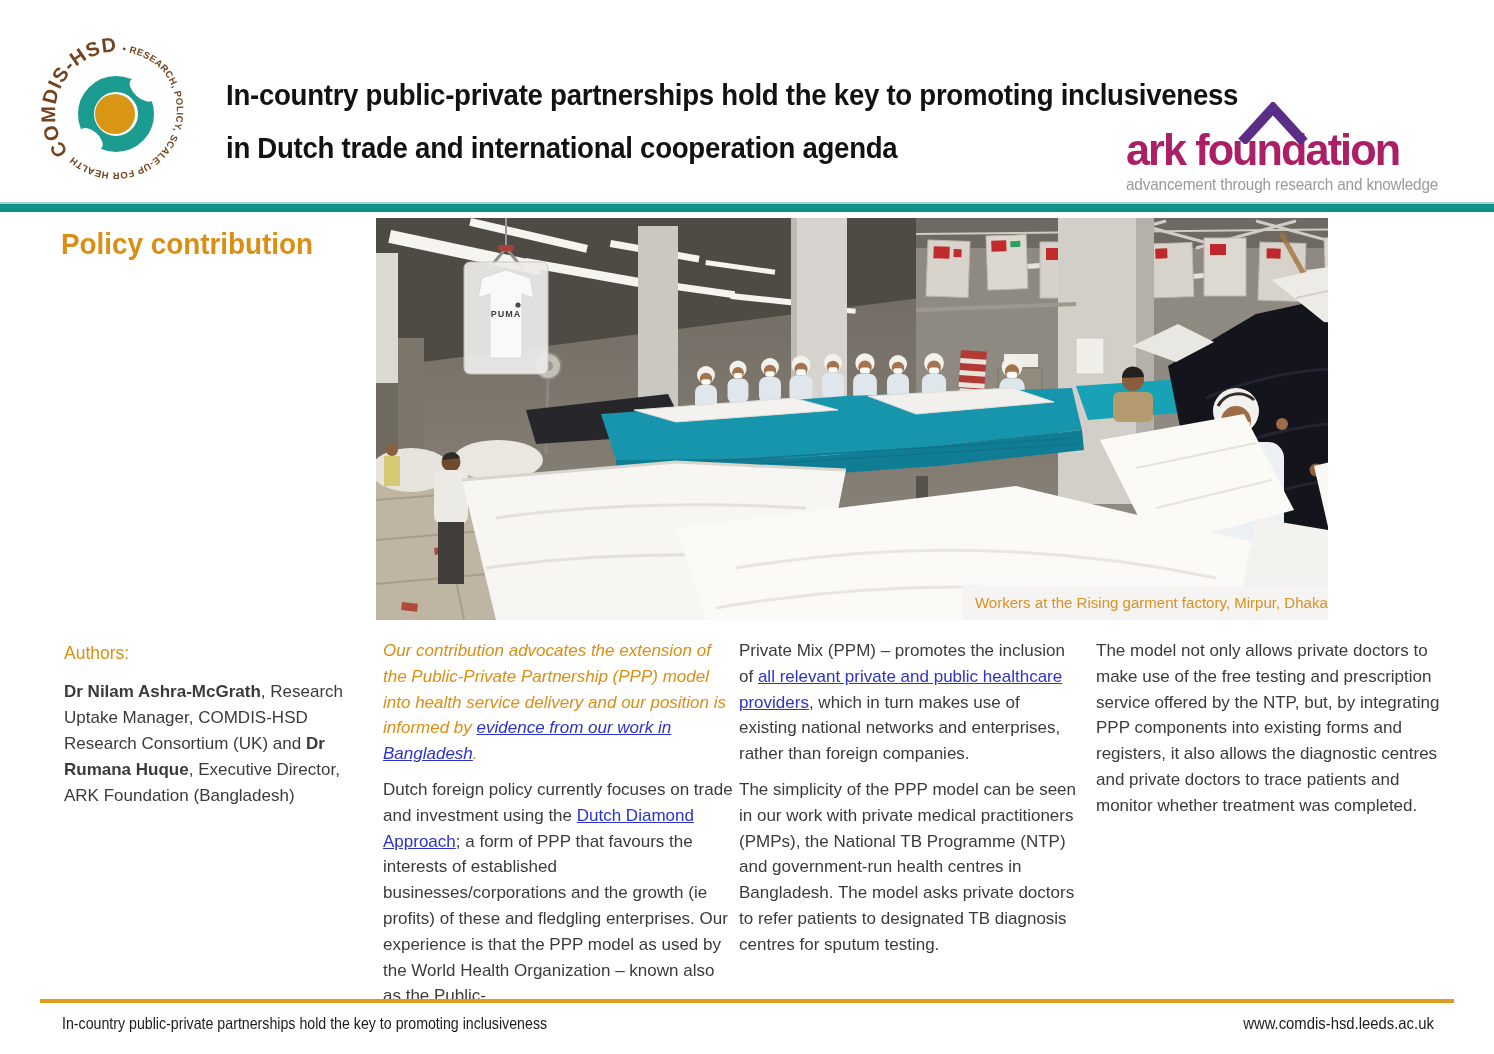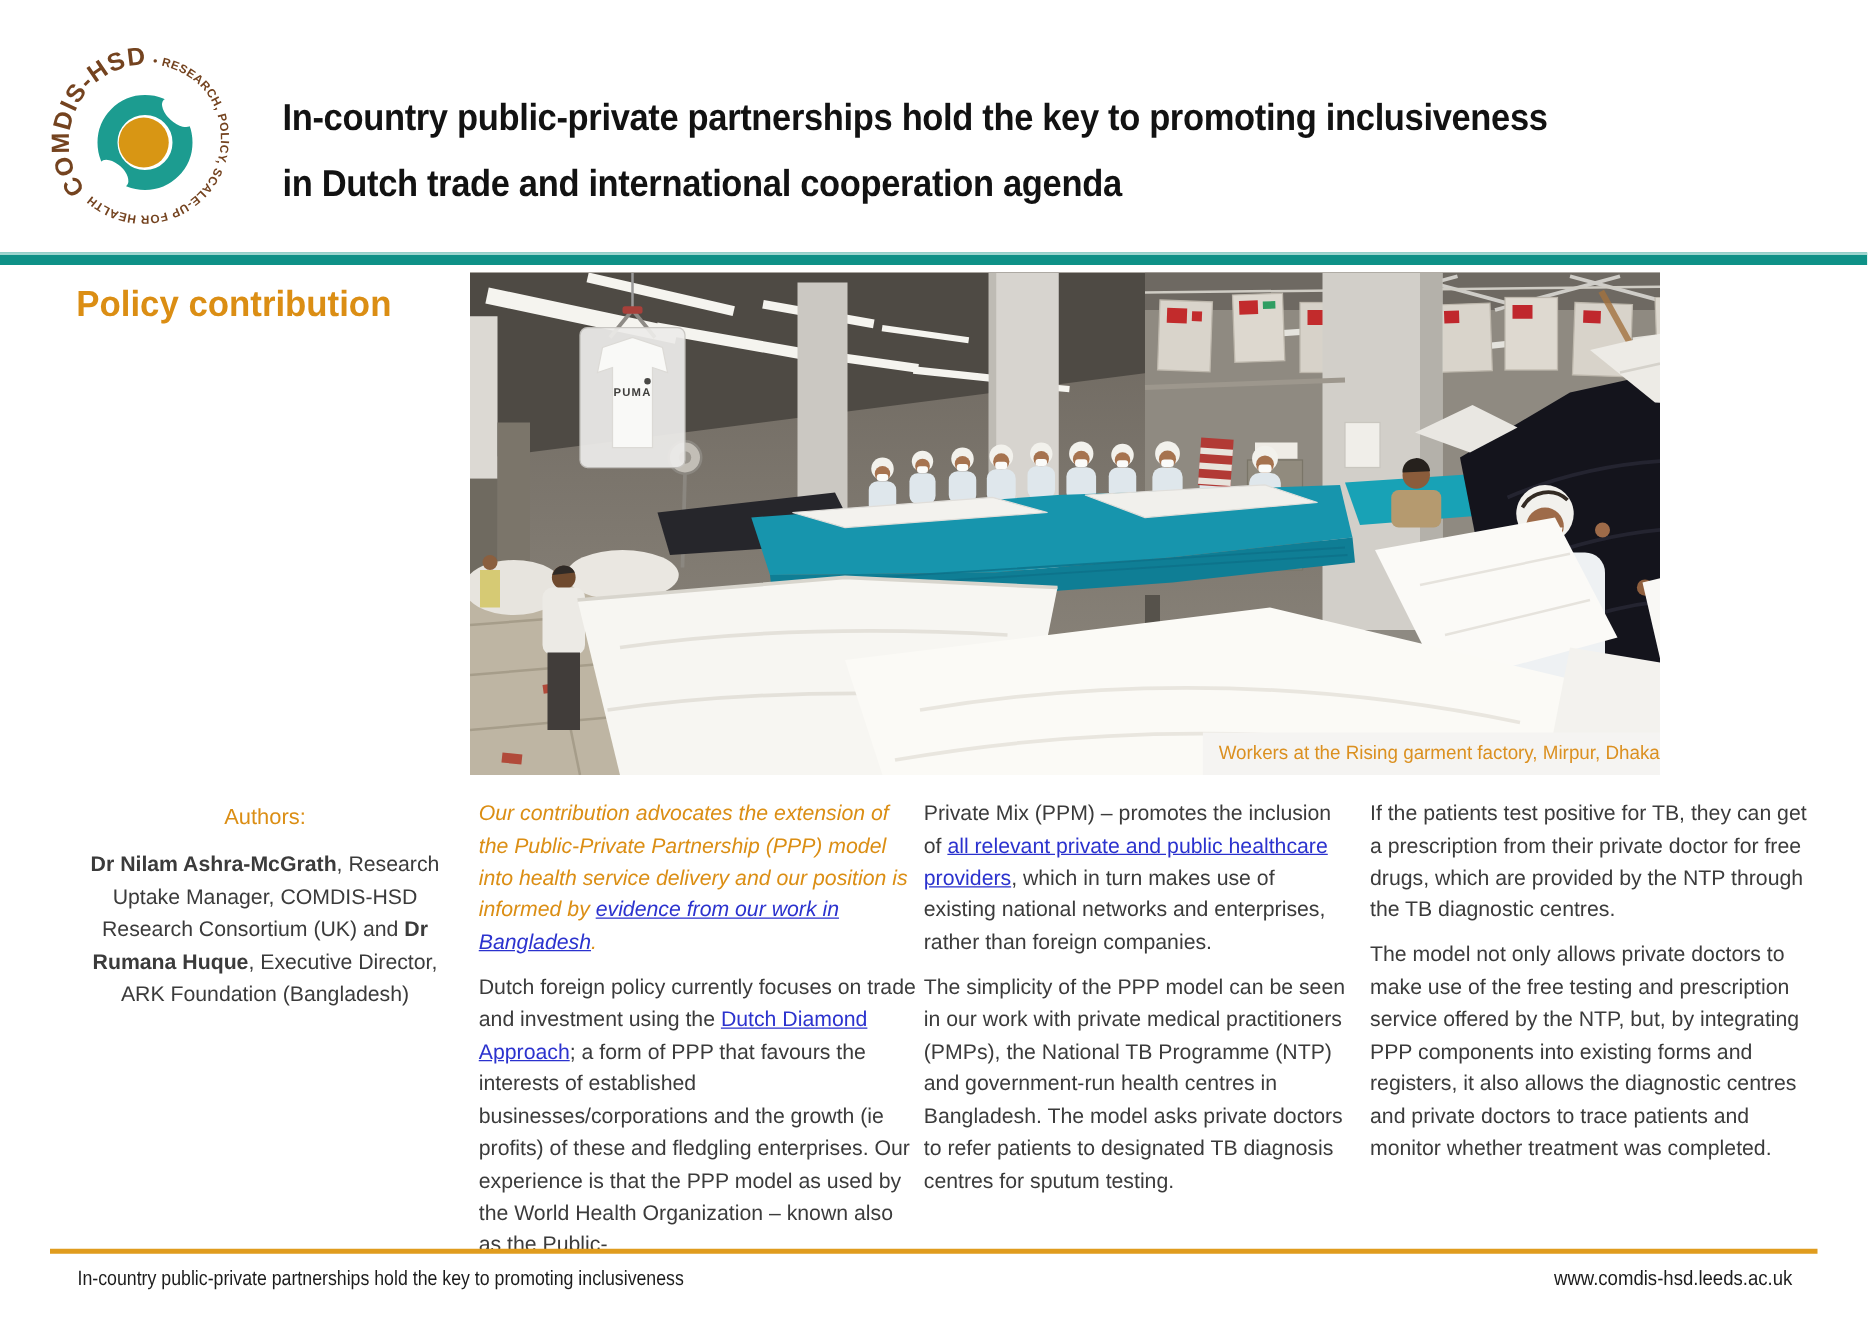--- a/index.html
+++ b/index.html
@@ -16,21 +16,21 @@
             letter-spacing:-2px;line-height:48px;transform:scaleX(.96);transform-origin:left top;white-space:nowrap;}
   .ark-roof{position:absolute;left:112px;top:-24px;width:70px;height:42px;}
   .ark-tag{color:#9a9a9a;font-size:16.5px;letter-spacing:-.2px;margin-top:1px;
            transform:scaleX(.93);transform-origin:left top;white-space:nowrap;}
   .teal-rule{position:absolute;left:0;top:202px;width:1494px;height:8px;
              background:#0E9187;border-top:2px solid #9ED6CF;}
 
   
   .section-heading{position:absolute;left:61px;top:228px;color:#DB8E14;font-weight:bold;
                    font-size:29px;transform:scaleX(.96);transform-origin:left top;white-space:nowrap;}
-  .authors{position:absolute;left:64px;top:640px;width:296px;font-size:17px;line-height:26px;color:#3b3b3b;text-align:center;}
+  .authors{position:absolute;left:64px;top:640px;width:296px;font-size:17px;line-height:26px;color:#3b3b3b;}
   .authors-label{color:#DB8E14;font-size:17.5px;}
   .authors p{margin:13px 0 0 0;}
   .bname{font-weight:bold;}
 
   
   .photo{position:absolute;left:376px;top:218px;width:952px;height:402px;overflow:hidden;background:#7e786f;}
   .caption{position:absolute;right:0;bottom:0;width:377px;height:34px;background:#f5f4f2;
            color:#DB9020;font-size:15.5px;line-height:34px;padding-left:13px;box-sizing:border-box;
            transform:scaleX(.97);transform-origin:right bottom;white-space:nowrap;}
 
@@ -71,20 +71,27 @@
         <tspan style="font-size:9.5px;font-weight:bold;letter-spacing:.4px;"> • RESEARCH, POLICY, SCALE-UP FOR HEALTH</tspan>
       </textPath>
     </text>
   </svg>
 
   <div class="title">
     <div>In-country public-private partnerships hold the key to promoting inclusiveness</div>
     <div>in Dutch trade and international cooperation agenda</div>
   </div>
 
+  <div class="ark">
+    <div class="ark-word">ark foundation</div>
+    <svg class="ark-roof" viewBox="0 0 70 42">
+      <polyline points="4,40 35,6 66,40" fill="none" stroke="#5A2D87" stroke-width="10"></polyline>
+    </svg>
+    <div class="ark-tag">advancement through research and knowledge</div>
+  </div>
 
   <div class="teal-rule"></div>
 
   <div class="section-heading">Policy contribution</div>
 
   <div class="photo">
     <svg width="1088" height="402" viewBox="0 0 1088 402">
       <defs>
         <linearGradient id="wallg" x1="0" y1="0" x2="0" y2="1">
           <stop offset="0" stop-color="#6c665e"></stop>
@@ -300,21 +307,20 @@
     <p class="lead"><span>Our contribution advocates the extension of the Public-Private Partnership (PPP) model into health service delivery and our position is informed by </span><a class="doclink">evidence from our work in Bangladesh</a><span>.</span></p>
     <p><span>Dutch foreign policy currently focuses on trade and investment using the </span><a class="doclink">Dutch Diamond Approach</a><span>; a form of PPP that favours the interests of established businesses/corporations and the growth (ie profits) of these and fledgling enterprises. Our experience is that the PPP model as used by the World Health Organization – known also as the Public-</span></p>
   </div>
 
   <div class="col col-2">
     <p><span>Private Mix (PPM) – promotes the inclusion of </span><a class="doclink">all relevant private and public healthcare providers</a><span>, which in turn makes use of existing national networks and enterprises, rather than foreign companies.</span></p>
     <p><span>The simplicity of the PPP model can be seen in our work with private medical practitioners (PMPs), the National TB Programme (NTP) and government-run health centres in Bangladesh. The model asks private doctors to refer patients to designated TB diagnosis centres for sputum testing.</span></p>
   </div>
 
   <div class="col col-3">
-    <p><span>If the patients test positive for TB, they can get a prescription from their private doctor for free drugs, which are provided by the NTP through the TB diagnostic centres.</span></p>
     <p><span>The model not only allows private doctors to make use of the free testing and prescription service offered by the NTP, but, by integrating PPP components into existing forms and registers, it also allows the diagnostic centres and private doctors to trace patients and monitor whether treatment was completed.</span></p>
   </div>
 
   <div class="footer-rule"></div>
   <div class="footer-left">In-country public-private partnerships hold the key to promoting inclusiveness</div>
   <div class="footer-right">www.comdis-hsd.leeds.ac.uk</div>
 
 </div>
 
 </body></html>

